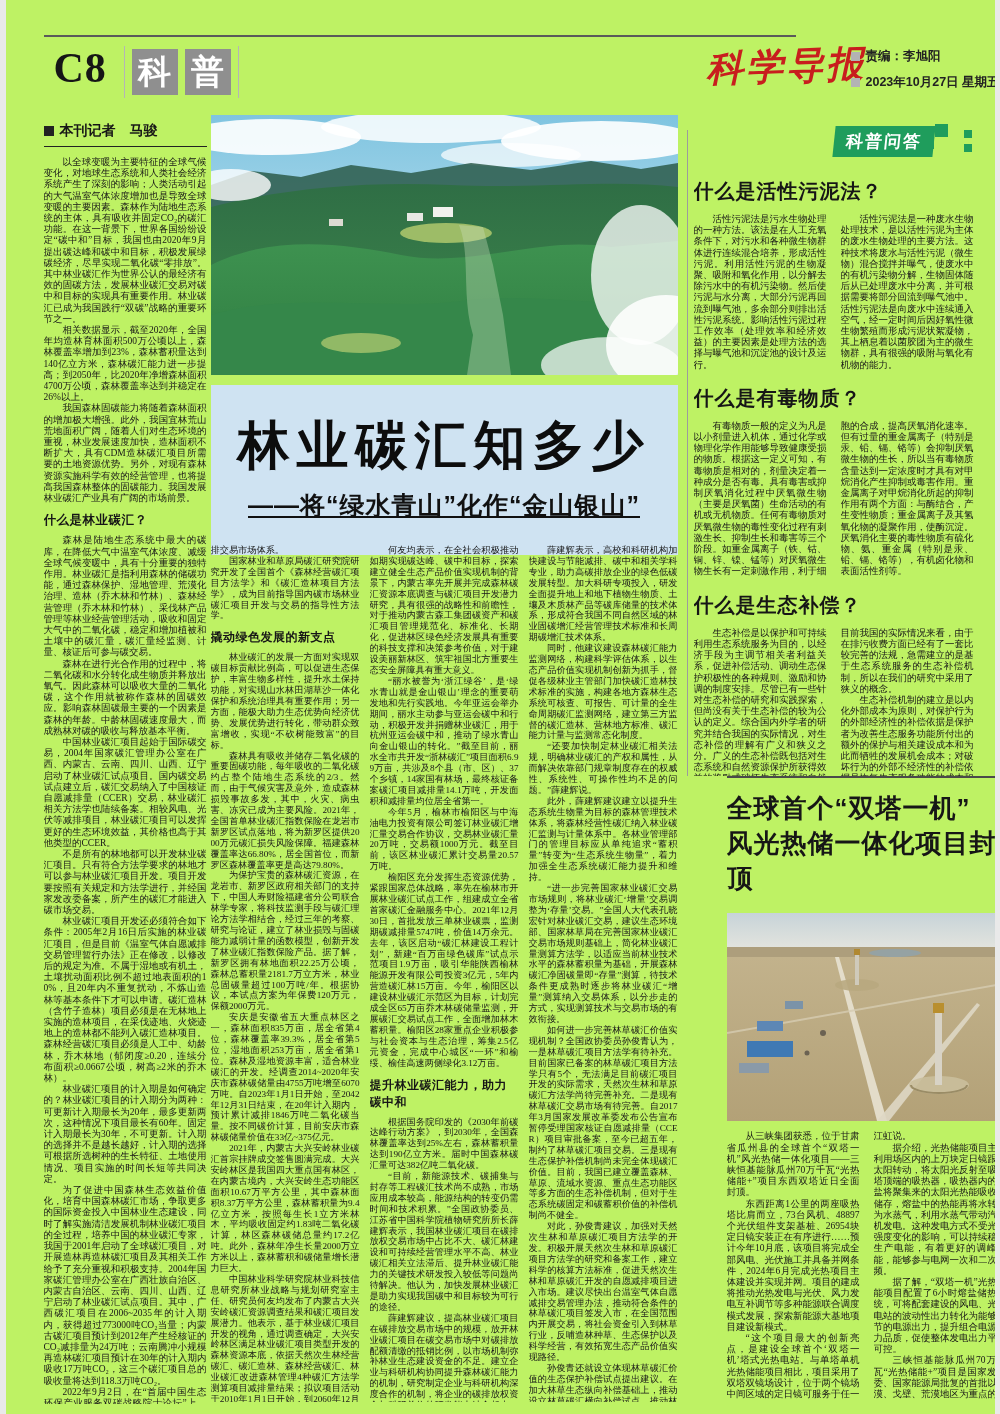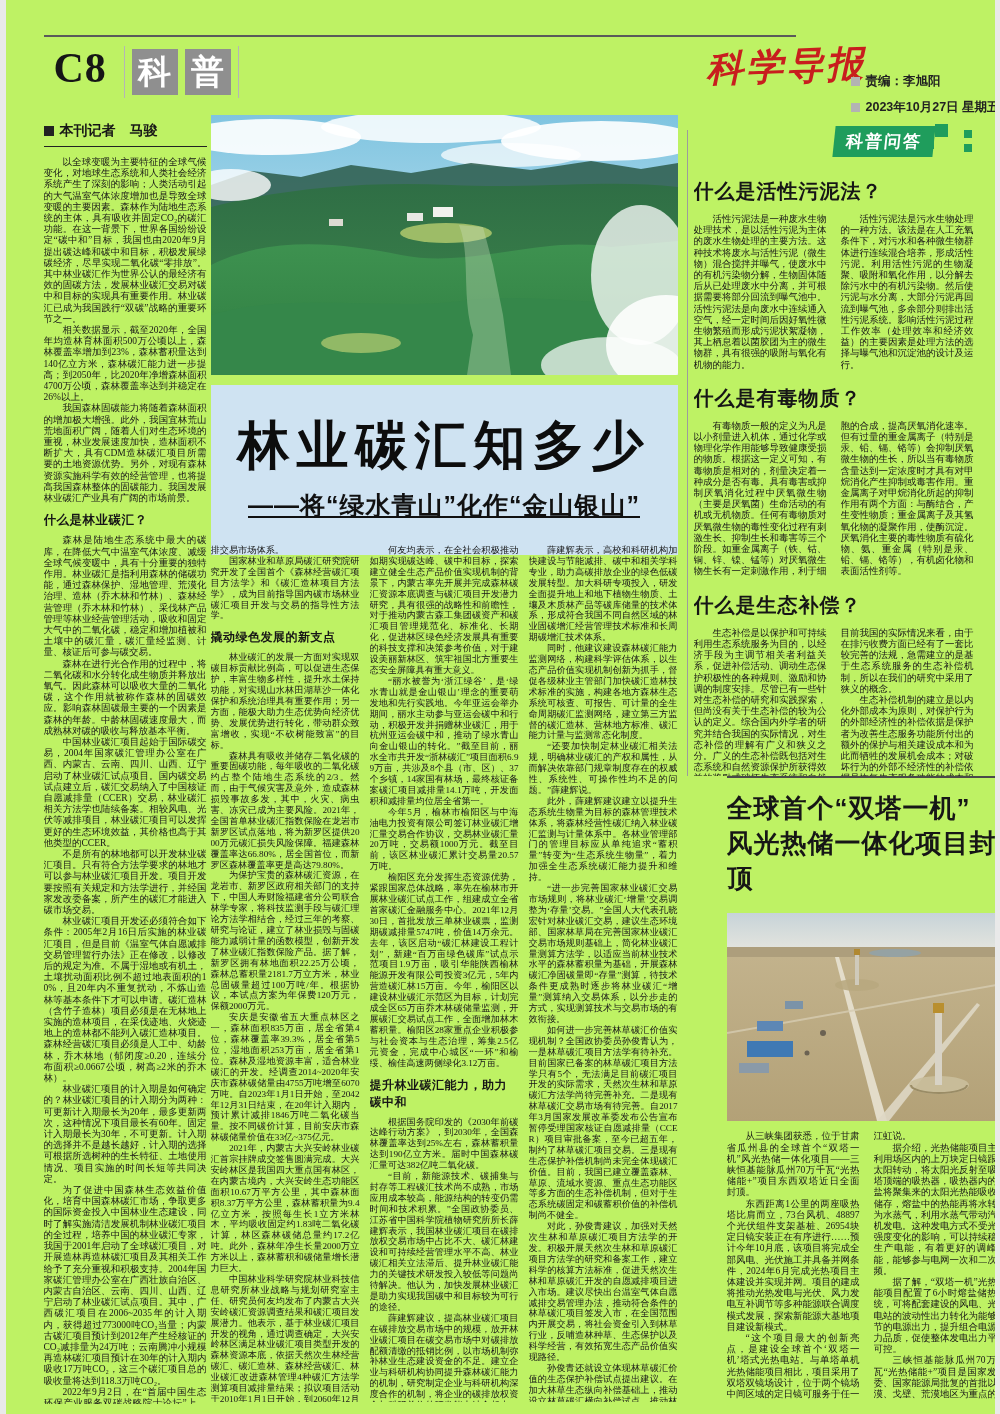--- a/index.html
+++ b/index.html
@@ -10,21 +10,21 @@
   .page-no{position:absolute;left:48px;top:44px;font-family:"Liberation Serif",serif;
            font-weight:bold;font-size:42px;letter-spacing:1px;}
   .section-badges{position:absolute;left:118px;top:46px;display:flex;gap:7px;align-items:center;}
   .vhair{width:1px;height:52px;background:#b5b5b5;}
   .sec-sq{width:46px;height:46px;background:#8f8f8f;color:#fff;font-family:"Liberation Sans",sans-serif;
           font-weight:bold;font-size:33px;display:flex;align-items:center;justify-content:center;}
   .masthead{position:absolute;left:700px;top:42px;width:140px;text-align:center;color:#c81e1e;
             font-family:"Liberation Serif",serif;font-style:italic;font-weight:bold;font-size:37px;
             letter-spacing:3px;transform:rotate(-2deg);white-space:nowrap;}
   .hdr-meta{position:absolute;left:845px;top:48px;font-family:"Liberation Sans","DejaVu Sans",sans-serif;
-            font-size:12.5px;font-weight:bold;color:#222;margin-top:25px;}
+            font-size:12.5px;font-weight:bold;color:#222;}
   .hdr-meta .row{display:flex;align-items:center;margin-bottom:9px;white-space:nowrap;}
   .bullet-sq{width:9px;height:9px;background:#b3b3b3;margin-right:6px;flex:0 0 auto;}
   
   .bodytext p{margin:0;text-indent:2em;text-align:justify;word-break:break-all;
               font-size:9.5px;line-height:11.2px;}
   .bodytext p.cont{text-indent:0;}
   .bodytext h3.subhead{font-family:"Liberation Sans","DejaVu Sans",sans-serif;font-size:12.5px;
               margin:8px 0 6px;text-indent:0;letter-spacing:.5px;}
   
   .col-left{position:absolute;left:38px;top:122px;width:163px;height:1282px;overflow:hidden;}
@@ -201,24 +201,24 @@
       <span class="qa-sq s1"></span>
       <span class="qa-sq s2"></span>
       <span class="qa-sq s3"></span>
       <span class="qa-sq s4"></span>
     </div>
 
     <div class="qa-item">
       <h2 class="qa-q">什么是活性污泥法？</h2>
       <div class="qa-cols">
         <div class="qcol">
+            <p>活性污泥法是污水生物处理的一种方法。该法是在人工充氧条件下，对污水和各种微生物群体进行连续混合培养，形成活性污泥。利用活性污泥的生物凝聚、吸附和氧化作用，以分解去除污水中的有机污染物。然后使污泥与水分离，大部分污泥再回流到曝气池，多余部分则排出活性污泥系统。影响活性污泥过程工作效率（处理效率和经济效益）的主要因素是处理方法的选择与曝气池和沉淀池的设计及运行。</p>
+          </div>
+        <div class="qcol">
             <p>活性污泥法是一种废水生物处理技术，是以活性污泥为主体的废水生物处理的主要方法。这种技术将废水与活性污泥（微生物）混合搅拌并曝气，使废水中的有机污染物分解，生物固体随后从已处理废水中分离，并可根据需要将部分回流到曝气池中。活性污泥法是向废水中连续通入空气，经一定时间后因好氧性微生物繁殖而形成污泥状絮凝物，其上栖息着以菌胶团为主的微生物群，具有很强的吸附与氧化有机物的能力。</p>
-          </div>
-        <div class="qcol">
-            <p>活性污泥法是污水生物处理的一种方法。该法是在人工充氧条件下，对污水和各种微生物群体进行连续混合培养，形成活性污泥。利用活性污泥的生物凝聚、吸附和氧化作用，以分解去除污水中的有机污染物。然后使污泥与水分离，大部分污泥再回流到曝气池，多余部分则排出活性污泥系统。影响活性污泥过程工作效率（处理效率和经济效益）的主要因素是处理方法的选择与曝气池和沉淀池的设计及运行。</p>
           </div>
       </div>
     </div>
 
     <div class="qa-item">
       <h2 class="qa-q">什么是有毒物质？</h2>
       <div class="qa-cols">
         <div class="qcol">
             <p>有毒物质一般的定义为凡是以小剂量进入机体，通过化学或物理化学作用能够导致健康受损的物质。根据这一定义可知，有毒物质是相对的，剂量决定着一种成分是否有毒。具有毒害或抑制厌氧消化过程中厌氧微生物（主要是厌氧菌）生命活动的有机或无机物质。任何有毒物质对厌氧微生物的毒性变化过程有刺激生长、抑制生长和毒害等三个阶段。如重金属离子（铁、钴、铜、锌、镍、锰等）对厌氧微生物生长有一定刺激作用，利于细</p>
           </div>

